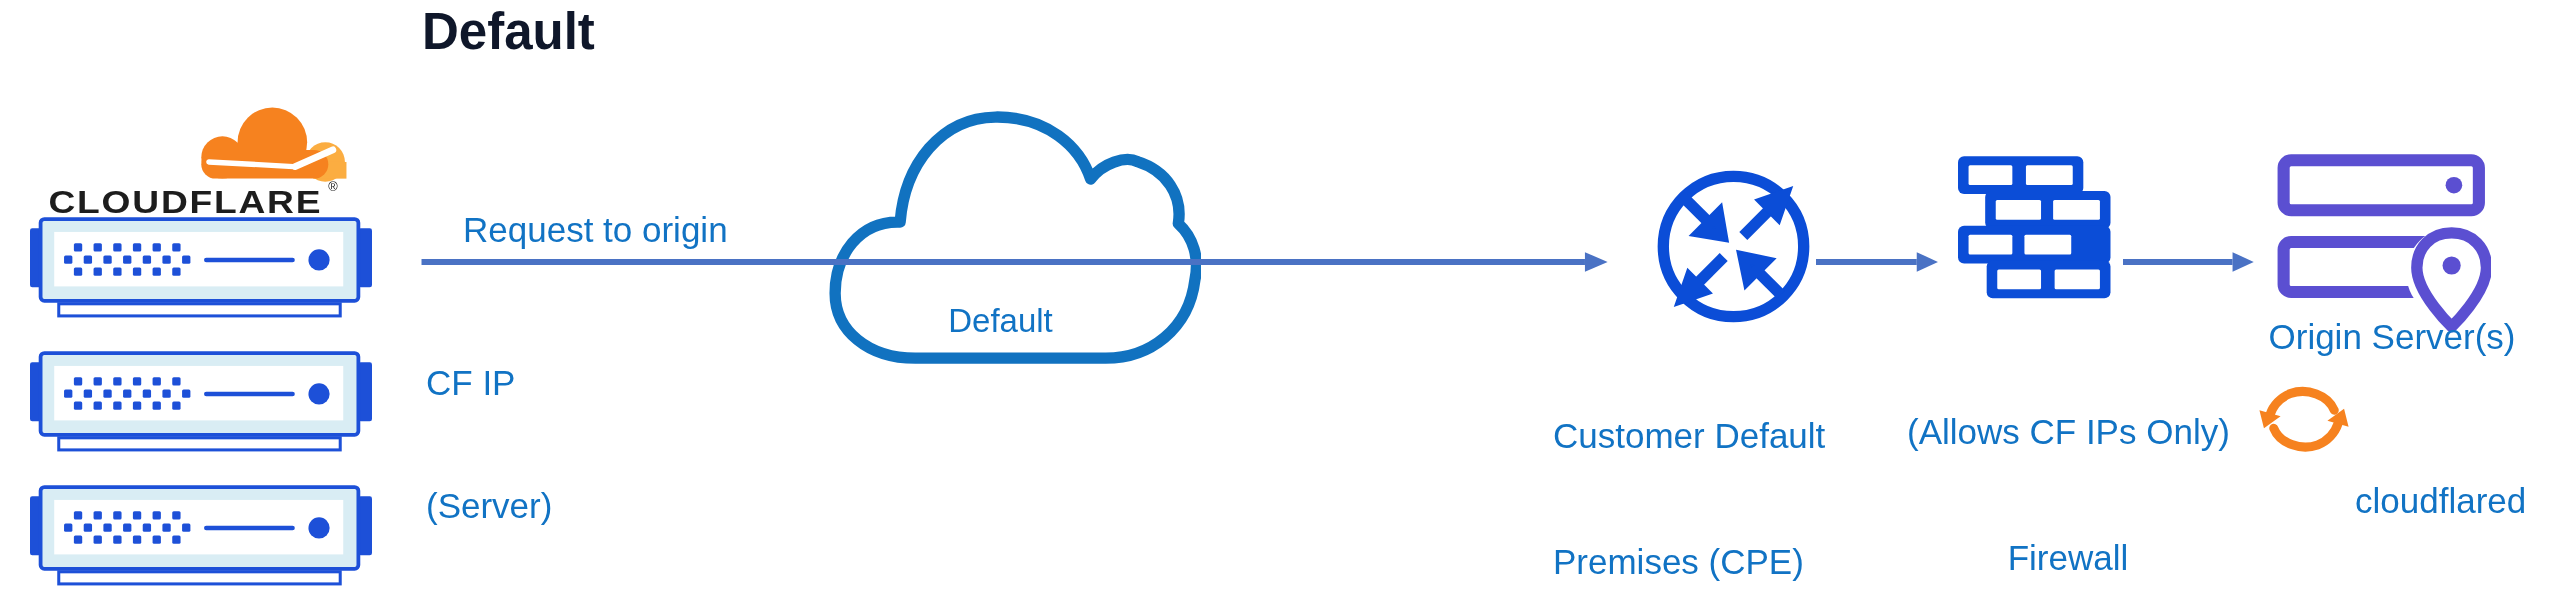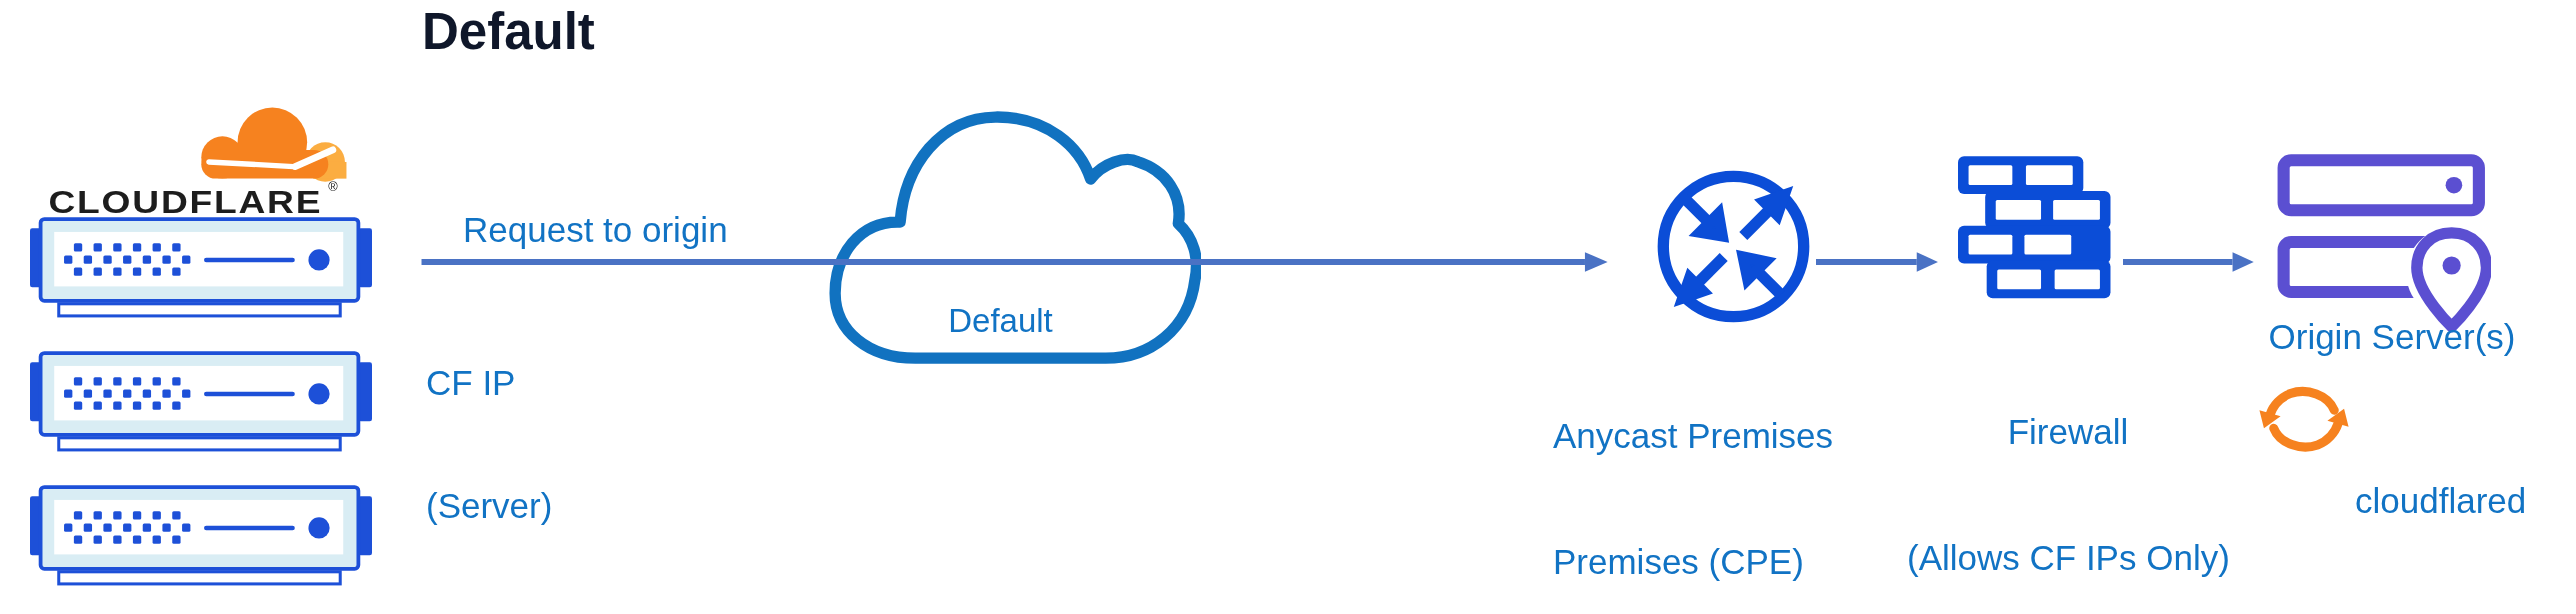--- a/index.html
+++ b/index.html
@@ -182,21 +182,21 @@
       <polygon points="90,90 85,61 61,85"></polygon>
       <line x1="118" y1="90" x2="156" y2="52"></line>
       <polygon points="172,36 163,62 146,45"></polygon>
       <line x1="92" y1="118" x2="54" y2="156"></line>
       <polygon points="38,172 64,163 47,146"></polygon>
       <line x1="168" y1="168" x2="134" y2="134"></line>
       <polygon points="118,118 124,147 147,124"></polygon>
     </g>
   </svg>
   <div id="cpe-label" class="abs lbl">
-    <div>Anycast Premises</div>
+    <div>Customer Default</div>
     <div>Premises (CPE)</div>
   </div>
 
   <svg id="arrow-2" class="abs" width="125" height="26" viewBox="0 0 165 34">
     <line x1="0" y1="17" x2="133" y2="17" stroke="#4a72c4" stroke-width="8"></line>
     <polygon points="133,4 161,17 133,30" fill="#4a72c4"></polygon>
   </svg>
 
   <svg id="firewall-icon" class="abs" width="154" height="147" viewBox="0 0 204 194">
     <g fill="#0b4dd7">
@@ -210,22 +210,22 @@
       <rect x="90" y="12" width="62" height="26" rx="2"></rect>
       <rect x="50" y="58" width="60" height="26" rx="2"></rect>
       <rect x="126" y="58" width="62" height="26" rx="2"></rect>
       <rect x="14" y="104" width="58" height="26" rx="2"></rect>
       <rect x="88" y="104" width="62" height="26" rx="2"></rect>
       <rect x="52" y="150" width="58" height="26" rx="2"></rect>
       <rect x="128" y="150" width="60" height="26" rx="2"></rect>
     </g>
   </svg>
   <div id="firewall-label" class="abs lbl center">
+    <div>(Allows CF IPs Only)</div>
     <div>Firewall</div>
-    <div>(Allows CF IPs Only)</div>
   </div>
 
   <svg id="arrow-3" class="abs" width="133" height="26" viewBox="0 0 176 34">
     <line x1="0" y1="17" x2="145" y2="17" stroke="#4a72c4" stroke-width="8"></line>
     <polygon points="145,4 173,17 145,30" fill="#4a72c4"></polygon>
   </svg>
 
   <svg id="origin-icon" class="abs" width="221" height="188" viewBox="0 0 292 248">
     <rect x="18" y="16" width="258" height="66" rx="10" fill="#ffffff" stroke="#5b4fd1" stroke-width="16"></rect>
     <circle cx="243" cy="49" r="11" fill="#5b4fd1"></circle>

